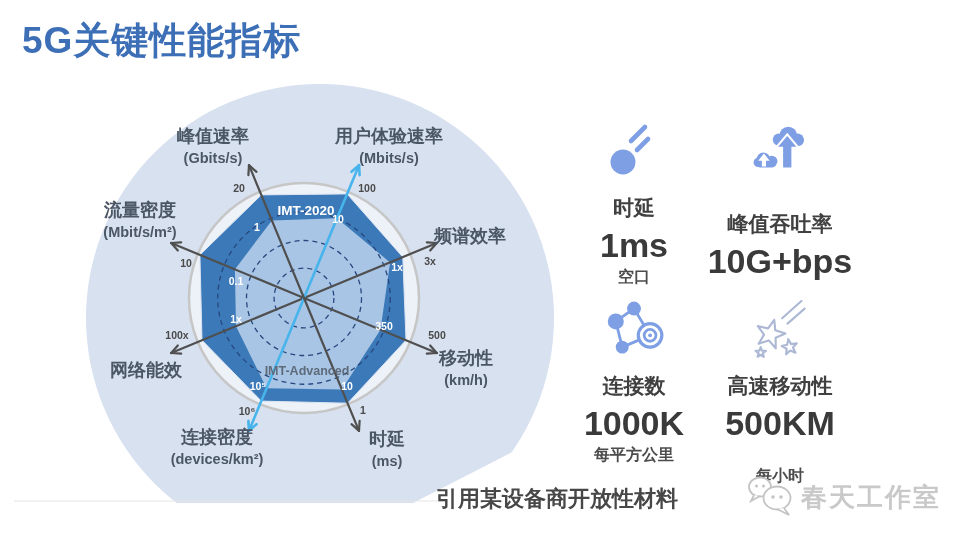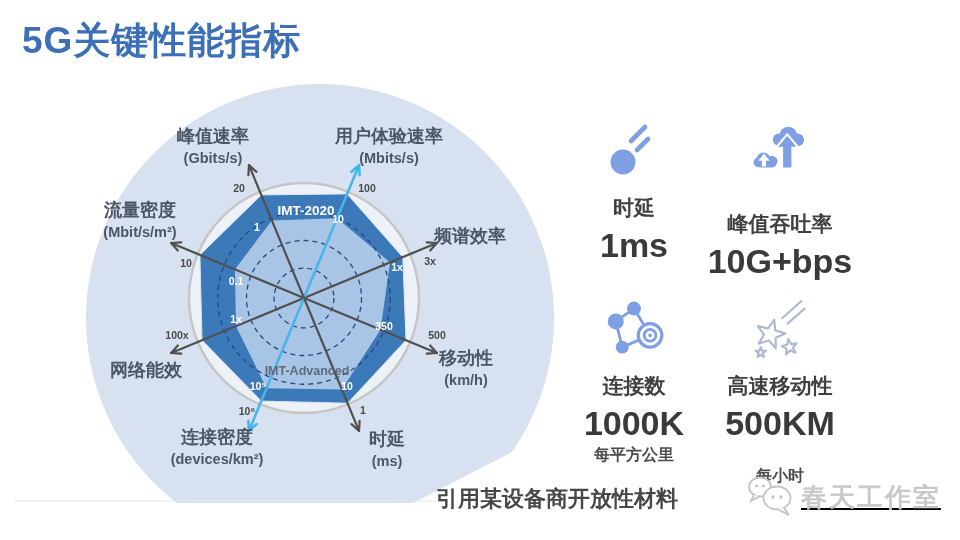--- a/index.html
+++ b/index.html
@@ -13,21 +13,21 @@
   #card-throughput{left:695px;top:122px;}
   #card-connections{left:549px;top:300px;}
   #card-mobility{left:695px;top:300px;}
   .c-icon{display:block;height:60px;margin-bottom:14px;}
   .c-icon svg{display:inline-block;}
   .c-label{font-size:21px;font-weight:bold;line-height:1.15;margin-bottom:7px;}
   .c-value{font-size:34px;font-weight:bold;line-height:1.1;margin-bottom:3px;}
   .c-sub{font-size:16px;font-weight:bold;line-height:1.1;}
   #footer-citation{position:absolute;left:436px;top:484px;z-index:3;
                    font-size:22px;font-weight:bold;}
-  #studio-logo{position:absolute;left:746px;top:474px;z-index:3;display:flex;align-items:center;gap:5px;text-decoration:underline;}
+  #studio-logo{position:absolute;left:746px;top:474px;z-index:3;display:flex;align-items:center;gap:5px;}
   #studio-logo .logo-text{font-size:26px;letter-spacing:2px;font-weight:bold;}
   svg text{font-family:"Liberation Sans","DejaVu Sans",sans-serif;}
 </style>
 </head>
 <body>
 
 <div id="stage">
 
   <svg id="chart-svg" width="960" height="540" viewBox="0 0 960 540">
       <circle cx="320" cy="318" r="234" fill="#d8e1f0"></circle>
@@ -100,20 +100,21 @@
   <h1 id="page-title" style="color: rgb(61, 111, 183);">5G关键性能指标</h1>
 
   <div class="card" id="card-latency">
     <span class="c-icon"><svg viewBox="0 0 56 56" width="56" height="56">
     <circle cx="17" cy="40" r="12.5" fill="#7f9fe5"></circle>
     <line x1="25" y1="19" x2="39" y2="5" stroke="#7f9fe5" stroke-width="4.6" stroke-linecap="round"></line>
     <line x1="31" y1="28" x2="42" y2="17" stroke="#7f9fe5" stroke-width="4.6" stroke-linecap="round"></line>
         </svg></span>
     <div class="c-label" style="color: rgb(64, 64, 64);">时延</div>
     <div class="c-value" style="color: rgb(58, 58, 58);">1ms</div>
+    <div class="c-sub" style="color: rgb(76, 76, 76);">空口</div>
   </div>
 
   <div class="card" id="card-throughput">
     <span class="c-icon"><svg viewBox="0 0 56 56" width="58" height="58">
     <g fill="#7f9fe5">
       <circle cx="12" cy="36" r="6.5"></circle>
             <circle cx="20" cy="38" r="5.5"></circle>
             <circle cx="7" cy="39" r="4.5"></circle>
       <rect x="5" y="35" width="19" height="9" rx="4"></rect>
       <circle cx="36" cy="13" r="8.5"></circle>

